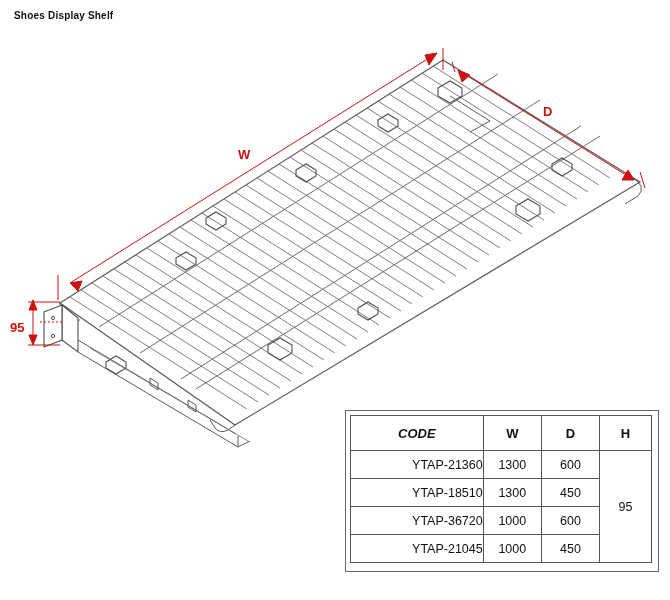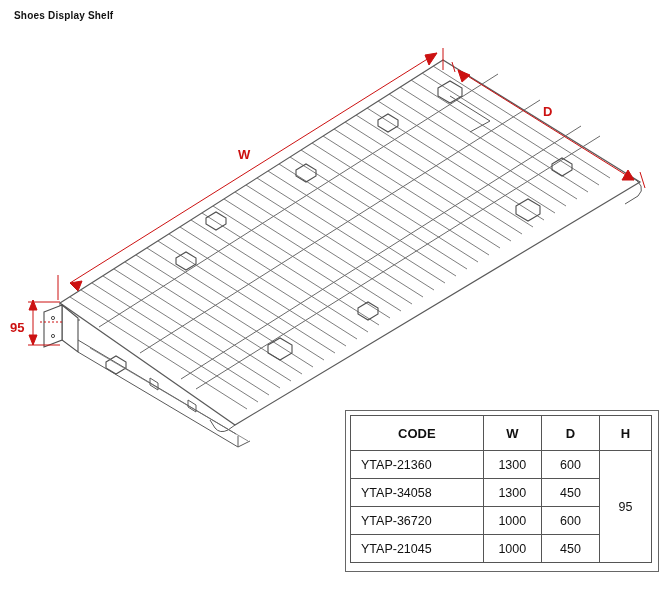--- a/index.html
+++ b/index.html
@@ -55,25 +55,25 @@
     text-align: center;
     padding: 0;
     height: 27px;
     font-weight: normal;
   }
   #spec-table thead th {
     font-weight: bold;
     height: 34px;
     font-size: 13px;
   }
-  #spec-table .col-code { width: 124px; text-align: left; padding-left: 10px; }
+  #spec-table .col-code { width: 124px; text-align: right; padding-left: 10px; }
   #spec-table .col-w { width: 58px; }
   #spec-table .col-d { width: 58px; }
   #spec-table .col-h { width: 52px; }
-  #spec-table thead .col-code { text-align: center; padding-left: 0; }
+  #spec-table thead .col-code { text-align: center; padding-left: 0; font-style: italic; }
   #table-outer-frame {
     position: absolute;
     left: 345px;
     top: 410px;
     width: 312px;
     height: 160px;
     border: 1px solid #666666;
     pointer-events: none;
   }
 </style>
@@ -205,21 +205,21 @@
     </tr>
   </thead>
   <tbody>
     <tr>
       <td class="col-code">YTAP-21360</td>
       <td class="col-w">1300</td>
       <td class="col-d">600</td>
       <td class="col-h" rowspan="4">95</td>
     </tr>
     <tr>
-      <td class="col-code">YTAP-34058</td>
+      <td class="col-code">YTAP-18510</td>
       <td class="col-w">1300</td>
       <td class="col-d">450</td>
     </tr>
     <tr>
       <td class="col-code">YTAP-36720</td>
       <td class="col-w">1000</td>
       <td class="col-d">600</td>
     </tr>
     <tr>
       <td class="col-code">YTAP-21045</td>

